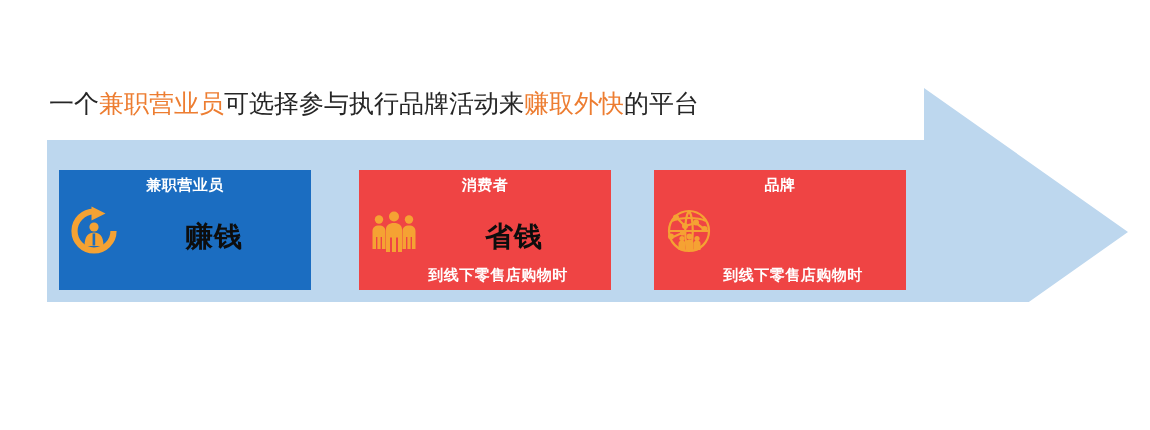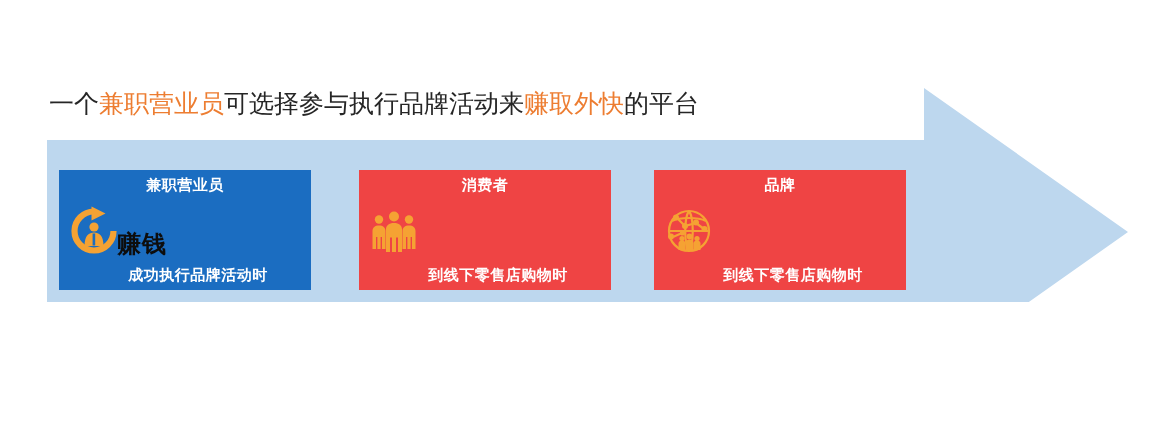--- a/index.html
+++ b/index.html
@@ -62,26 +62,26 @@
     right: 0;
     text-align: center;
     color: #ffffff;
     font-size: 15px;
     font-weight: bold;
     letter-spacing: 0.5px;
     font-family: "Liberation Serif", "DejaVu Serif", serif;
   }
   .card-main {
     position: absolute;
-    top: 58px;
+    top: 48px;
     left: 58px;
     right: 0;
-    text-align: left;
+    text-align: center;
     color: #0d0d0d;
-    font-size: 24px;
+    font-size: 28px;
     font-weight: bold;
     letter-spacing: 1px;
     font-family: "Liberation Serif", "DejaVu Serif", serif;
   }
   .card-footer {
     position: absolute;
     bottom: 5px;
     left: 26px;
     right: 0;
     text-align: center;
@@ -120,38 +120,38 @@
     <div class="card-icon">
       <svg width="54" height="54" viewBox="0 0 54 54" xmlns="http://www.w3.org/2000/svg">
         <path d="M27 7.5 A19.5 19.5 0 1 0 46.5 27" fill="none" stroke="#F5A233" stroke-width="6.2" stroke-linecap="butt"></path>
         <polygon points="24.5,2.5 38.5,9.5 24.5,16.5" fill="#F5A233"></polygon>
         <circle cx="27" cy="23" r="4.6" fill="#F5A233"></circle>
         <path d="M17.5 42 C17.5 31.5 22 28.5 27 28.5 C32 28.5 36.5 31.5 36.5 42 Z" fill="#F5A233"></path>
         <rect x="25.6" y="29.5" width="2.6" height="12" fill="#1B6DC1"></rect>
       </svg>
     </div>
     <div class="card-main">赚钱</div>
-    <div class="card-footer">成功执行品牌活动时</div>
   </div>
 
   <div class="card" id="card-1">
     <div class="card-header">消费者</div>
     <div class="card-icon">
       <svg width="54" height="54" viewBox="0 0 54 54" xmlns="http://www.w3.org/2000/svg">
 
         <circle cx="12" cy="15.5" r="4.2" fill="#F5A233"></circle>
         <path d="M5.5 45 L5.5 27 C5.5 23.5 8 21.5 12 21.5 C16 21.5 18.5 23.5 18.5 27 L18.5 45 L15 45 L15 33 L13.6 33 L13.6 45 L10.4 45 L10.4 33 L9 33 L9 45 Z" fill="#F5A233"></path>
 
         <circle cx="42" cy="15.5" r="4.2" fill="#F5A233"></circle>
         <path d="M35.5 45 L35.5 27 C35.5 23.5 38 21.5 42 21.5 C46 21.5 48.5 23.5 48.5 27 L48.5 45 L45 45 L45 33 L43.6 33 L43.6 45 L40.4 45 L40.4 33 L39 33 L39 45 Z" fill="#F5A233"></path>
 
         <circle cx="27" cy="12.5" r="5" fill="#F5A233"></circle>
         <path d="M19 48 L19 25.5 C19 21.5 22 19 27 19 C32 19 35 21.5 35 25.5 L35 48 L31 48 L31 33.5 L29 33.5 L29 48 L25 48 L25 33.5 L23 33.5 L23 48 Z" fill="#F5A233"></path>
       </svg>
     </div>
+    <div class="card-main">省钱</div>
     <div class="card-footer">到线下零售店购物时</div>
   </div>
 
   <div class="card" id="card-2">
     <div class="card-header">品牌</div>
     <div class="card-icon">
       <svg width="54" height="54" viewBox="0 0 54 54" xmlns="http://www.w3.org/2000/svg">
         <g fill="none" stroke="#F5A233" stroke-width="2.2">
           <circle cx="27" cy="27" r="20"></circle>
           <path d="M10 17 C18 13 36 13 44 17"></path>

